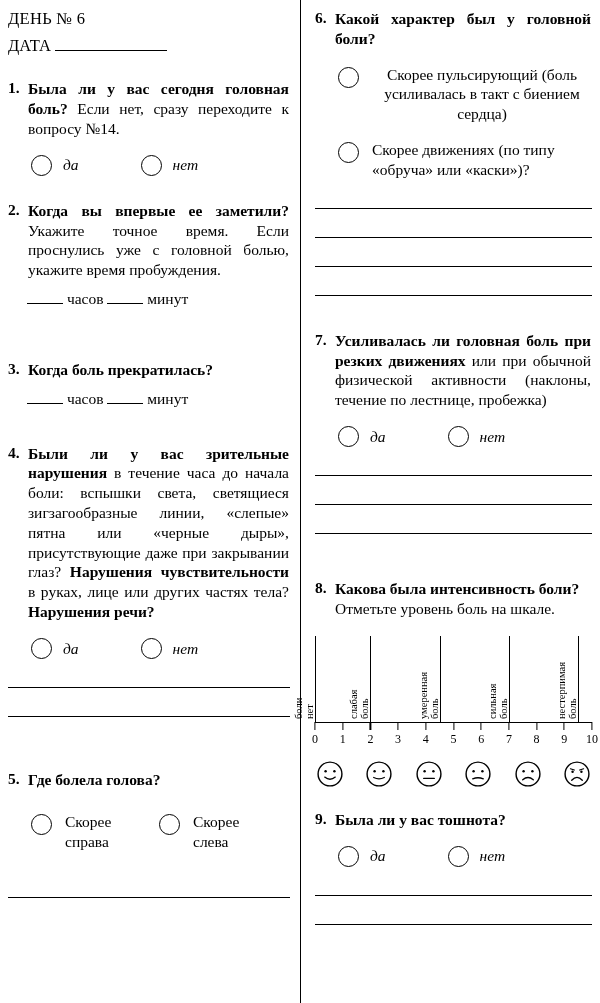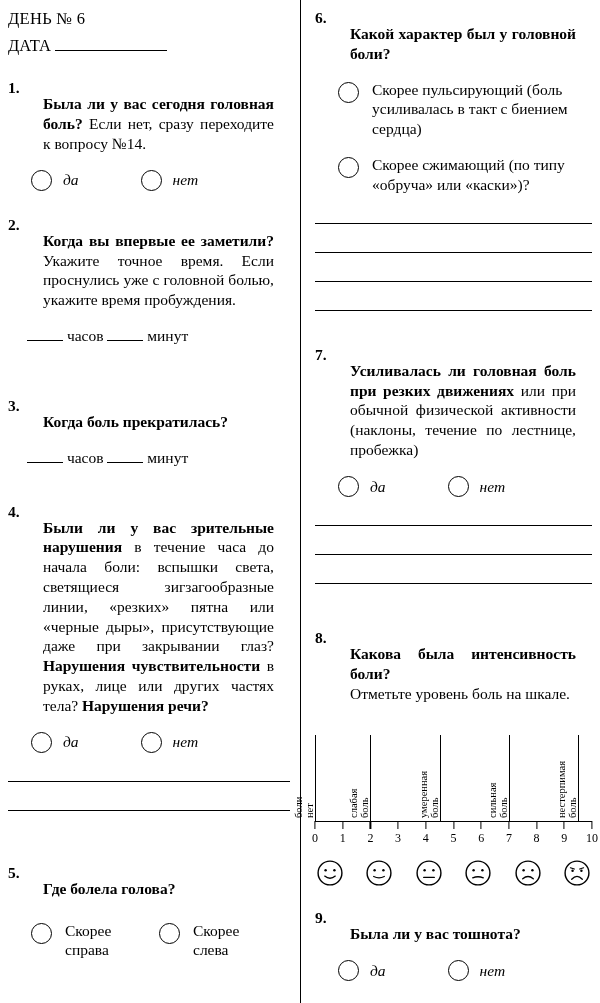--- a/index.html
+++ b/index.html
@@ -13,21 +13,21 @@
   .col{box-sizing:border-box;width:300px;padding:8px 10px 0 8px;}
   .col-right{border-left:1.5px solid #000;padding-left:14px;padding-right:8px;}
 
   .day-title{font-size:16.5px;letter-spacing:.3px;}
   .date-row{margin-top:6px;font-size:16.5px;}
   .blank-long{display:inline-block;width:112px;height:14px;border-bottom:1.4px solid #000;vertical-align:baseline;}
 
   .question{display:flex;align-items:flex-start;}
   .q-num{width:19px;flex:0 0 19px;font-weight:bold;}
   .q-body{flex:1;min-width:0;}
-  .q-text{margin:16px;text-align:justify;}
+  .q-text{margin:1px;text-align:justify;}
   .q-text b{font-weight:bold;}
 
   .yn-row{display:flex;gap:62px;margin-top:16px;padding-left:4px;font-style:italic;}
   .opt{display:flex;align-items:center;gap:11px;}
   .radio{display:inline-block;width:21px;height:21px;border:1.6px solid #000;border-radius:50%;box-sizing:border-box;flex:0 0 21px;background:#fff;}
 
   .time-row{margin:9px 0 0 0;}
   .blank{display:inline-block;width:36px;height:13px;border-bottom:1.4px solid #000;}
 
   .wlines .wline{height:0;border-bottom:1.2px solid #000;margin-top:28px;}
@@ -108,21 +108,21 @@
           <span>часов</span>
           <span class="blank"></span>
           <span>минут</span>
         </p>
       </div>
     </section>
 
     <section class="question" style="margin-top:34px">
       <div class="q-num">4.</div>
       <div class="q-body">
-        <p class="q-text"><b>Были ли у вас зрительные нарушения</b> <span>в течение часа до начала боли: вспышки света, светящиеся зигзагообразные линии, «резких» пятна или «черные дыры», присутствующие даже при закрывании глаз?</span> <b>Нарушения чувствительности</b> <span>в руках, лице или других частях тела?</span> <b>Нарушения речи?</b></p>
+        <p class="q-text"><b>Были ли у вас зрительные нарушения</b> <span>в течение часа до начала боли: вспышки света, светящиеся зигзагообразные линии, «слепые» пятна или «черные дыры», присутствующие даже при закрывании глаз?</span> <b>Нарушения чувствительности</b> <span>в руках, лице или других частях тела?</span> <b>Нарушения речи?</b></p>
         <div class="yn-row">
           <span class="opt">
             <span class="radio"></span>
             <span>да</span>
           </span>
           <span class="opt">
             <span class="radio"></span>
             <span>нет</span>
           </span>
         </div>
@@ -158,25 +158,25 @@
   </div>
 
   <div class="col col-right">
 
     <section class="question">
       <div class="q-num">6.</div>
       <div class="q-body">
         <p class="q-text"><b>Какой характер был у головной боли?</b></p>
         <div class="opt-wide" style="margin-top:16px;padding-left:4px">
           <span class="radio"></span>
-          <p style="text-align:left">Скорее пульсирующий (боль усиливалась в такт с биением сердца)</p>
+          <p style="text-align:center">Скорее пульсирующий (боль усиливалась в такт с биением сердца)</p>
         </div>
         <div class="opt-wide" style="margin-top:16px;padding-left:4px">
           <span class="radio"></span>
-          <p style="text-align:left">Скорее сжимающий (по типу «обруча» или «каски»)?</p>
+          <p style="text-align:left">Скорее движениях (по типу «обруча» или «каски»)?</p>
         </div>
       </div>
     </section>
 
     <div class="wlines">
       <div class="wline"></div>
       <div class="wline"></div>
       <div class="wline"></div>
       <div class="wline"></div>
     </div>

